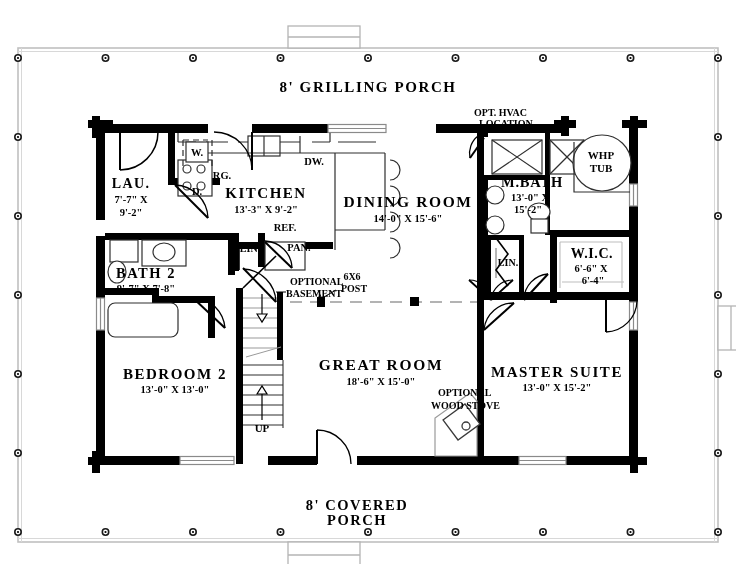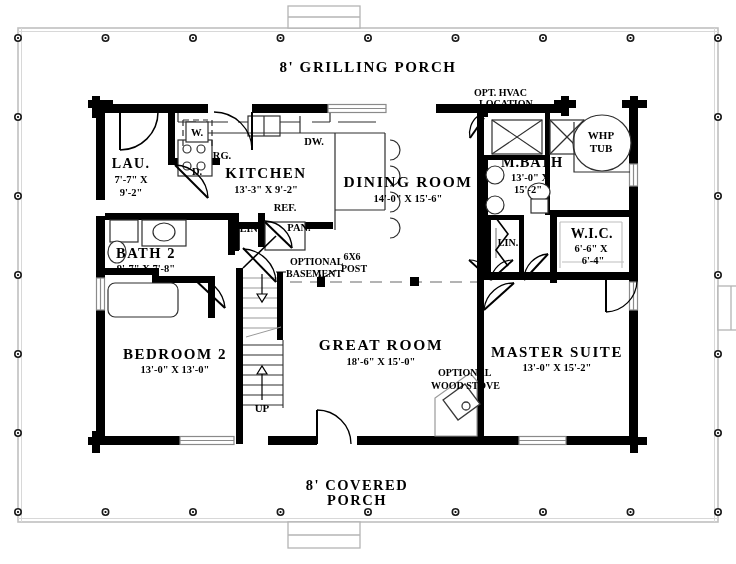--- a/index.html
+++ b/index.html
@@ -1,18 +1,18 @@
 <!DOCTYPE html>
 <html><head>
 <meta charset="utf-8">
 <style>
   html,body{margin:0;padding:0;background:#fff;}
   body{width:736px;height:564px;overflow:hidden;
        font-family:"Liberation Serif",serif;}
-  #plan{position:relative;width:736px;height:416px;background:#ffffff;}
+  #plan{position:relative;width:736px;height:416px;background:#ffffff;margin-top:20px;}
   svg{display:block;}
   .lbl{font-family:"Liberation Serif",serif;fill:#000;}
 </style>
 </head>
 <body>
 
 <div id="plan">
 <svg width="736" height="564" viewBox="0 0 736 564" xmlns="http://www.w3.org/2000/svg">
 
   <rect x="0" y="0" width="736" height="564" fill="#ffffff"></rect>

